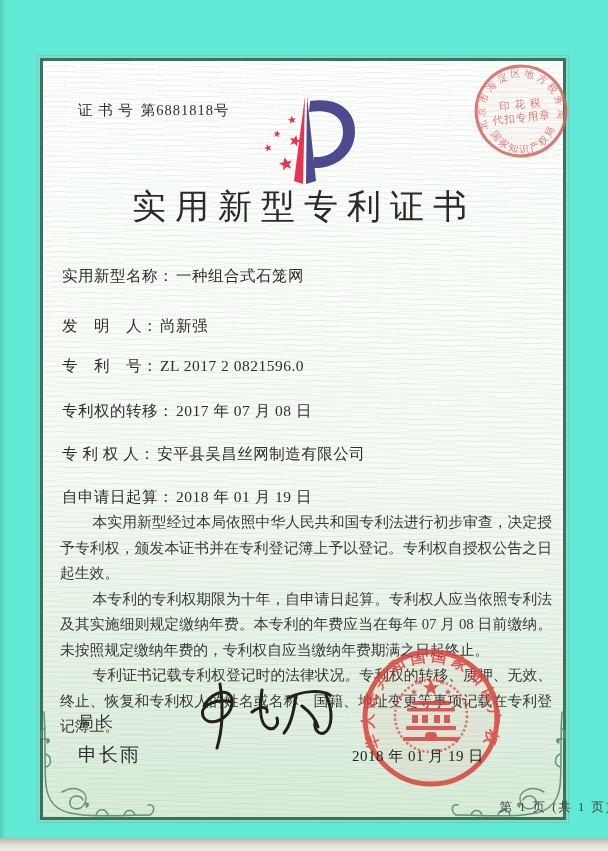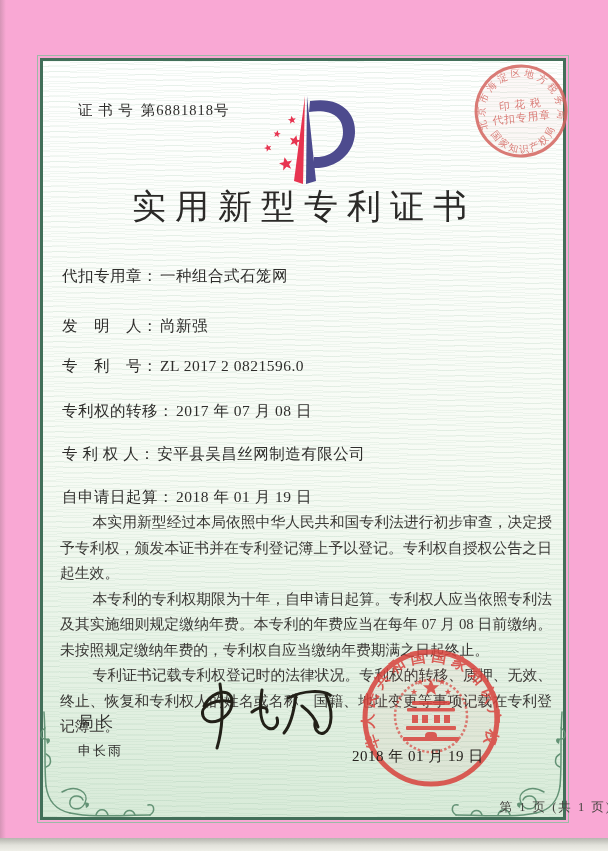--- a/index.html
+++ b/index.html
@@ -1,18 +1,18 @@
 <!DOCTYPE html>
 <html><head>
 <meta charset="utf-8">
 <style>
   html,body{margin:0;padding:0;background:#e9e9e4;}
   .page{
     position:relative;width:608px;height:851px;overflow:hidden;
-    background:#f9a8d4;
+    background:#5eead4;
     font-family:"Liberation Serif","DejaVu Serif",serif;
     color:#2e2d2b;
   }
   .edge-left{position:absolute;left:0;top:0;width:6px;height:100%;
     background:linear-gradient(90deg,rgba(70,70,62,.20),rgba(70,70,62,0));}
   .edge-bottom{position:absolute;left:0;bottom:0;width:100%;height:13px;
     background:linear-gradient(180deg,#b5b5ae,#e2e2db 55%,#efefe8);}
   
   .frame{position:absolute;left:37px;top:55px;width:530px;height:766px;
     border:1px solid #9cb9a6;}
@@ -36,21 +36,21 @@
     font-size:34px;font-weight:400;letter-spacing:9px;color:#2b2a28;z-index:5;}
 
   .field{position:absolute;left:62px;font-size:15.5px;letter-spacing:.5px;z-index:5;white-space:nowrap;}
   .flabel{margin-right:2px;}
 
   .body-text{position:absolute;left:60px;top:510px;width:492px;z-index:5;
     font-size:14.8px;line-height:25.5px;text-align:justify;color:#3a3835;font-family:Liberation Serif, serif;}
   .body-text p{margin:0;text-indent:2.2em;}
 
   .sig-title{position:absolute;left:78px;top:712px;font-size:15.5px;letter-spacing:4px;z-index:5;}
-  .sig-name{position:absolute;left:78px;top:742px;font-size:13px;letter-spacing:2px;z-index:5;}
+  .sig-name{position:absolute;left:78px;top:742px;font-size:19px;letter-spacing:2px;z-index:5;}
   .signature{position:absolute;left:190px;top:678px;width:155px;height:75px;z-index:6;}
 
   .seal{position:absolute;left:357px;top:644px;width:148px;height:148px;z-index:6;opacity:.85;}
   .issue-date{position:absolute;left:352px;top:747px;font-size:15px;letter-spacing:.5px;
     color:#26231f;z-index:7;}
 
   .footer{position:absolute;left:4px;top:799px;width:100%;text-align:right;
     font-size:12.5px;letter-spacing:2px;z-index:5;color:#44433f;}
 
   .tax-stamp{position:absolute;left:470px;top:60px;width:102px;height:102px;z-index:6;
@@ -119,21 +119,21 @@
       <path transform="translate(25,46) scale(0.38) rotate(10)" d="M0,-10 L2.94,-3.09 L9.51,-3.09 L4.05,1.55 L5.88,8.09 L0,4 L-5.88,8.09 L-4.05,1.55 L-9.51,-3.09 L-2.94,-3.09 Z"></path>
       <path transform="translate(40,32) scale(0.42) rotate(-8)" d="M0,-10 L2.94,-3.09 L9.51,-3.09 L4.05,1.55 L5.88,8.09 L0,4 L-5.88,8.09 L-4.05,1.55 L-9.51,-3.09 L-2.94,-3.09 Z"></path>
       <path transform="translate(43,53) scale(0.60) rotate(14)" d="M0,-10 L2.94,-3.09 L9.51,-3.09 L4.05,1.55 L5.88,8.09 L0,4 L-5.88,8.09 L-4.05,1.55 L-9.51,-3.09 L-2.94,-3.09 Z"></path>
       <path transform="translate(34,76) scale(0.70) rotate(-12)" d="M0,-10 L2.94,-3.09 L9.51,-3.09 L4.05,1.55 L5.88,8.09 L0,4 L-5.88,8.09 L-4.05,1.55 L-9.51,-3.09 L-2.94,-3.09 Z"></path>
     </g>
   </svg>
 
   <div class="title">实用新型专利证书</div>
 
   <div class="field" style="top:266px">
-    <span class="flabel">代扣专用章：</span><span class="fvalue">一种组合式石笼网</span>
+    <span class="flabel">实用新型名称：</span><span class="fvalue">一种组合式石笼网</span>
   </div>
   <div class="field" style="top:316px">
     <span class="flabel">发　明　人：</span><span class="fvalue">尚新强</span>
   </div>
   <div class="field" style="top:356px">
     <span class="flabel">专　利　号：</span><span class="fvalue">ZL 2017 2 0821596.0</span>
   </div>
   <div class="field" style="top:401px">
     <span class="flabel">专利权的转移：</span><span class="fvalue">2017 年 07 月 08 日</span>
   </div>

